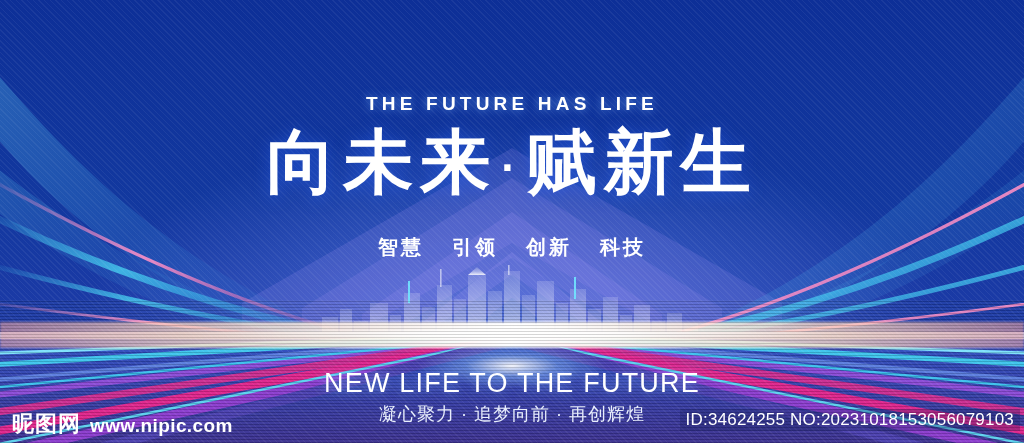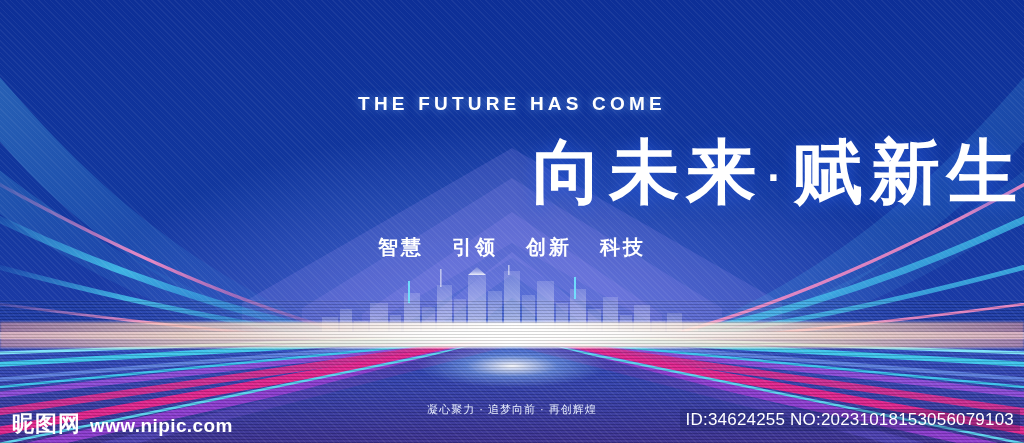--- a/index.html
+++ b/index.html
@@ -71,39 +71,39 @@
   
   .ground{position:absolute;left:0;right:0;top:332px;bottom:0;z-index:4;overflow:hidden;}
 
   
   .eyebrow{
     position:absolute;left:0;right:0;top:93px;text-align:center;z-index:10;
     color:#ffffff;font-size:19px;font-weight:bold;letter-spacing:4.2px;
     text-shadow:0 0 10px rgba(120,180,255,.7);
   }
   .title{
-    position:absolute;left:0;right:0;top:137px;text-align:right;z-index:10;
+    position:absolute;left:0;right:0;top:127px;text-align:center;z-index:10;
     color:#ffffff;font-size:70px;font-weight:bold;letter-spacing:7px;line-height:1;
     text-shadow:0 2px 16px rgba(40,90,220,.75);
     white-space:nowrap;
   }
   .title .dot{font-size:44px;vertical-align:middle;padding:0 4px;}
   .subtitle{
     position:absolute;left:0;right:0;top:234px;text-align:center;z-index:10;
     color:#ffffff;font-size:20px;font-weight:bold;letter-spacing:3px;
   }
   .subtitle span{margin:0 14px;font-family:Liberation Serif, serif;}
   .footline{
     position:absolute;left:0;right:0;top:368px;text-align:center;z-index:10;
     color:#ffffff;font-size:27px;letter-spacing:1.2px;
     text-shadow:0 0 12px rgba(120,170,255,.75);
   }
   .tagline{
     position:absolute;left:0;right:0;top:402px;text-align:center;z-index:10;
-    color:#e8eefc;font-size:11px;letter-spacing:1px;
+    color:#e8eefc;font-size:18px;letter-spacing:1px;
   }
 
   
   .wm{
     position:absolute;left:12px;bottom:8px;z-index:12;
     display:flex;align-items:flex-end;gap:9px;color:#ffffff;margin-top:44px;
   }
   .wm .cn{font-size:22px;font-weight:bold;letter-spacing:1px;line-height:1;}
   .wm .url{font-size:19px;font-weight:bold;letter-spacing:.4px;line-height:1;}
   .idtag{
@@ -242,30 +242,31 @@
       <path d="M512 4 L 1054 58" stroke="#39c6ef" stroke-width="2.5"></path>
       <path d="M512 6 L 1054 118" stroke="#5ad8f2" stroke-width="2.5"></path>
       <path d="M512 8 L 1054 150" stroke="#4a3fb0" stroke-width="10"></path>
     </g>
     <rect x="0" y="0" width="1024" height="7" fill="#ffffff" opacity=".55"></rect>
   </svg>
 
   <div class="texture"></div>
   <div class="hlines"></div>
 
-  <div class="eyebrow">THE FUTURE HAS COME</div>
+  <div class="eyebrow">THE FUTURE HAS LIFE</div>
 
   <div class="title">
     <span>向未来</span><span class="dot">·</span><span>赋新生</span>
   </div>
 
   <div class="subtitle">
     <span>智慧</span><span>引领</span><span>创新</span><span>科技</span>
   </div>
 
+  <div class="footline">NEW LIFE TO THE FUTURE</div>
   <div class="tagline">凝心聚力 · 追梦向前 · 再创辉煌</div>
 
   <div class="wm">
     <span class="cn">昵图网</span>
     <span class="url">www.nipic.com</span>
   </div>
 
   <div class="idtag">ID:34624255 NO:20231018153056079103</div>
 
 </div>

